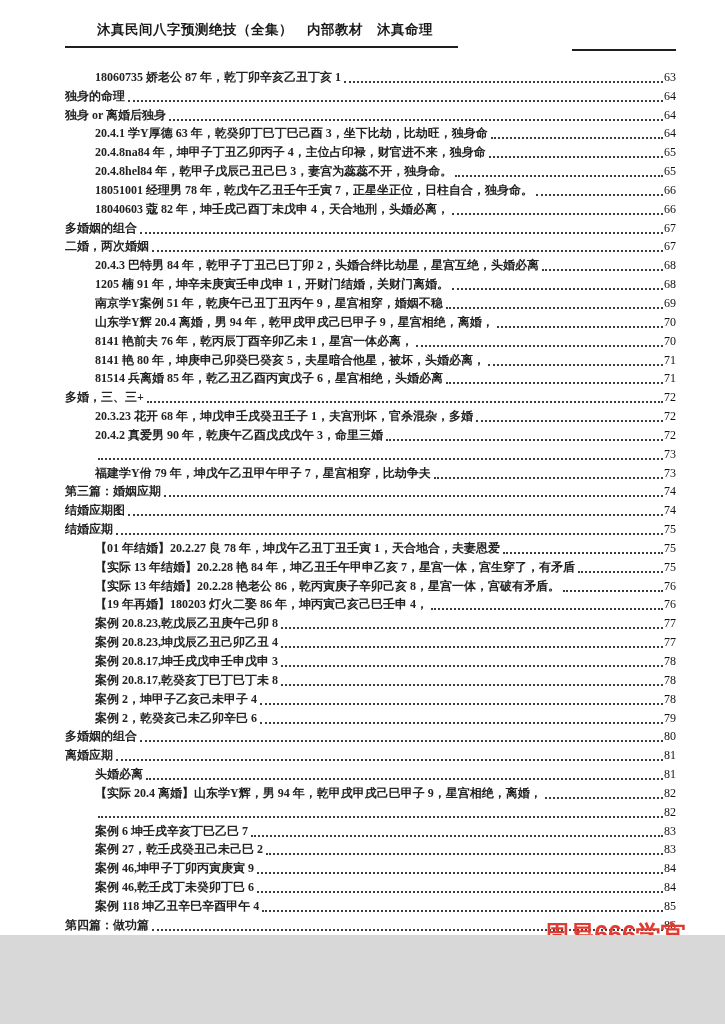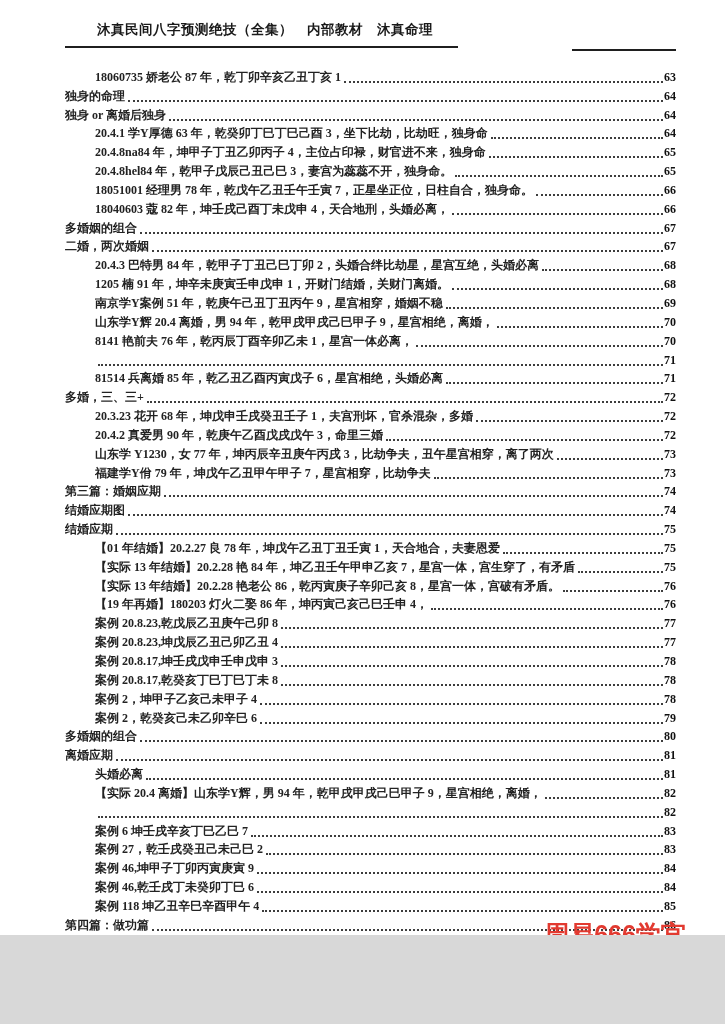--- a/index.html
+++ b/index.html
@@ -38,21 +38,21 @@
   .toc-row .t{
     white-space:nowrap;overflow:hidden;flex:0 1 auto;
     font-size:12px;font-weight:600;line-height:17px;color:#222;
   }
   .toc-row .dots{
     flex:1 1 10px;min-width:8px;
     border-bottom:2px dotted #3d3d3d;
     margin:0 1px 3px 3px;
   }
   .toc-row .pg{
-    flex:0 0 auto;font-size:12px;font-weight:bold;
+    flex:0 0 auto;font-size:12px;font-weight:normal;
     line-height:17px;color:#111;
   }
   
   .footer-line1{
     position:absolute;top:952px;left:0;width:100%;
     text-align:center;font-size:15px;font-weight:bold;color:#242424;
     letter-spacing:.5px;
   }
   .footer-page{
     position:absolute;top:974px;left:0;width:100%;
@@ -151,20 +151,21 @@
         <span class="t">山东学Y辉 20.4 离婚，男 94 年，乾甲戌甲戌己巳甲子 9，星宫相绝，离婚，</span>
         <span class="dots"></span>
         <span class="pg">70</span>
       </div>
       <div class="toc-row ind">
         <span class="t">8141 艳前夫 76 年，乾丙辰丁酉辛卯乙未 1，星宫一体必离，</span>
         <span class="dots"></span>
         <span class="pg">70</span>
       </div>
       <div class="toc-row ind">
+        <span class="t">8141 艳 80 年，坤庚申己卯癸巳癸亥 5，夫星暗合他星，被坏，头婚必离，</span>
         <span class="dots"></span>
         <span class="pg">71</span>
       </div>
       <div class="toc-row ind">
         <span class="t">81514 兵离婚 85 年，乾乙丑乙酉丙寅戊子 6，星宫相绝，头婚必离</span>
         <span class="dots"></span>
         <span class="pg">71</span>
       </div>
       <div class="toc-row">
         <span class="t">多婚，三、三+</span>
@@ -175,21 +176,20 @@
         <span class="t">20.3.23 花开 68 年，坤戊申壬戌癸丑壬子 1，夫宫刑坏，官杀混杂，多婚</span>
         <span class="dots"></span>
         <span class="pg">72</span>
       </div>
       <div class="toc-row ind">
         <span class="t">20.4.2 真爱男 90 年，乾庚午乙酉戊戌戊午 3，命里三婚</span>
         <span class="dots"></span>
         <span class="pg">72</span>
       </div>
       <div class="toc-row ind">
-        <span class="t">山东学 Y1230，女 77 年，坤丙辰辛丑庚午丙戌 3，比劫争夫，丑午星宫相穿，离了两次</span>
         <span class="dots"></span>
         <span class="pg">73</span>
       </div>
       <div class="toc-row ind">
         <span class="t">福建学Y佾 79 年，坤戊午乙丑甲午甲子 7，星宫相穿，比劫争夫</span>
         <span class="dots"></span>
         <span class="pg">73</span>
       </div>
       <div class="toc-row">
         <span class="t">第三篇：婚姻应期</span>

